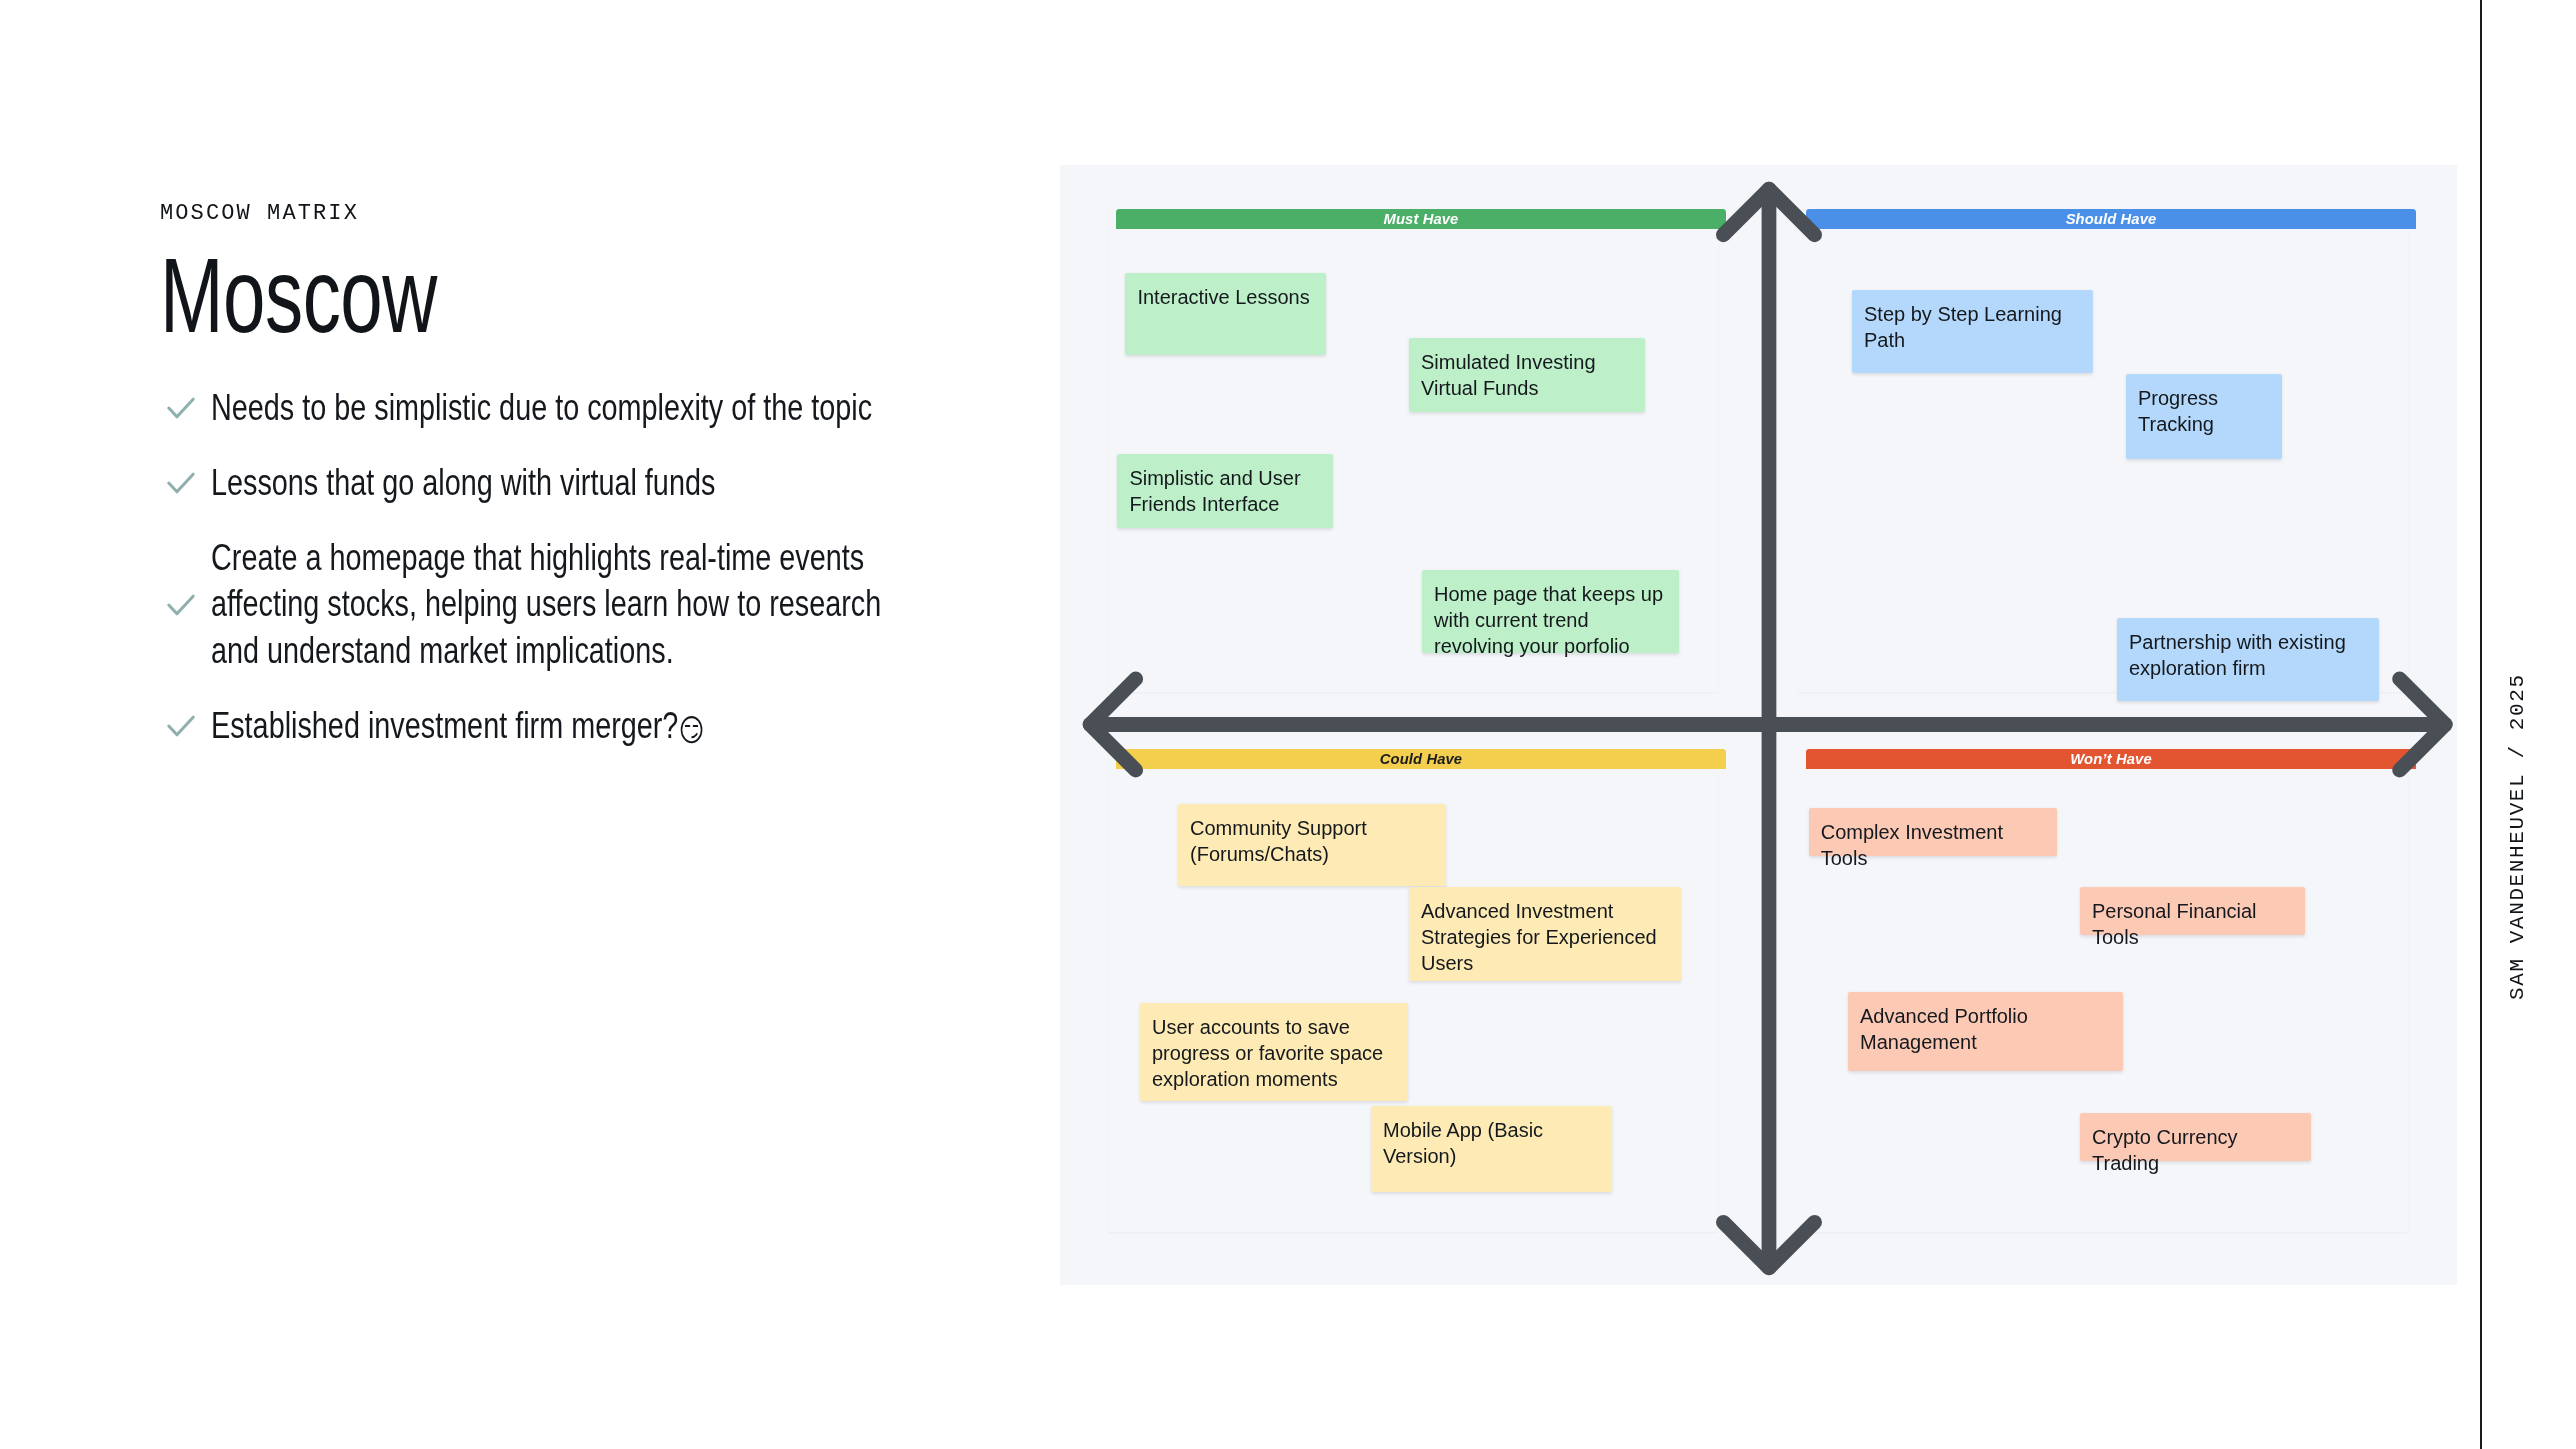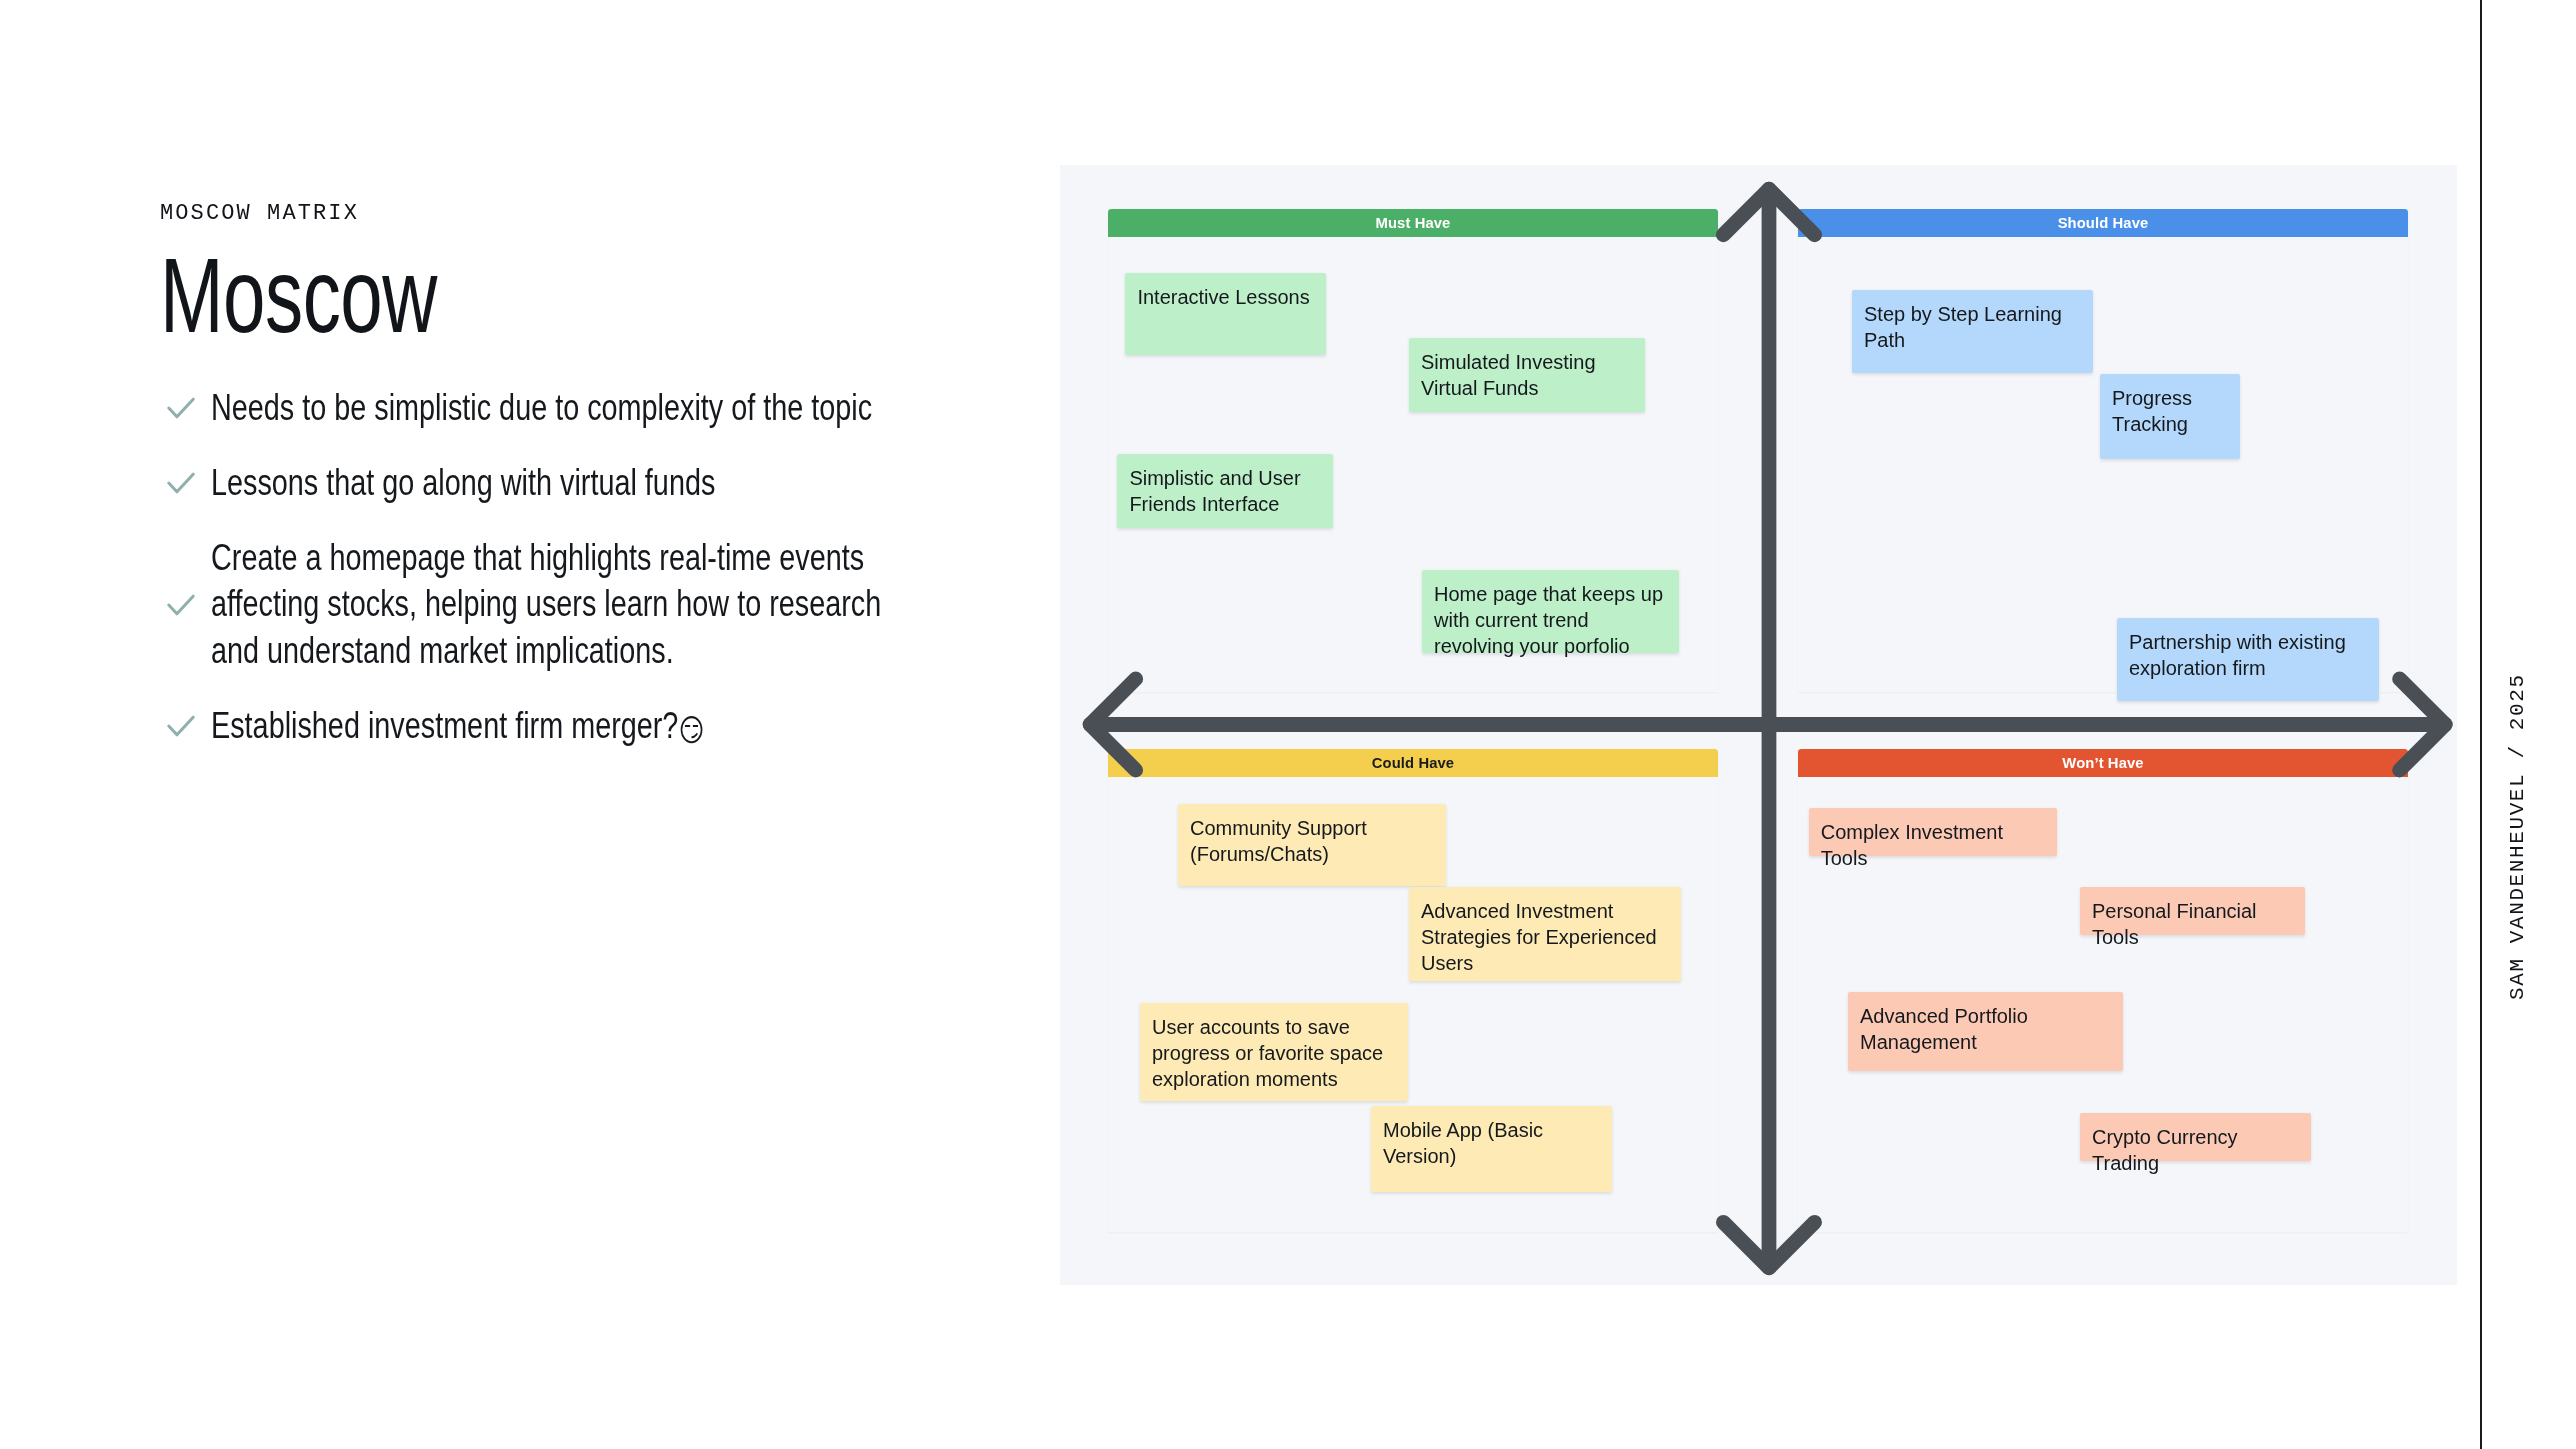--- a/index.html
+++ b/index.html
@@ -95,30 +95,31 @@
     background: #f4f6f9;
     box-shadow: 0 0.7px 2px rgba(0,0,0,0.045);
   }
   #q-must   { left: 48px;  top: 44px; }
   #q-should { left: 738px; top: 44px; }
   #q-could  { left: 48px;  top: 584px; }
   #q-wont   { left: 738px; top: 584px; }
 
   .q-header {
     position: absolute;
-    left: 0; top: 0;
+    left: 8px; top: 0;
     width: 100%;
-    height: 28px;
+    height: 20px;
     border-radius: 3.4px 3.4px 0 0;
     display: flex;
     align-items: center;
     justify-content: center;
     font-size: 14.8px;
     font-weight: 700;
     letter-spacing: 0.1px;
+    font-style: italic;
   }
   #q-must   .q-header { background: #4caf67; color: #ffffff; }
   #q-should .q-header { background: #4a90e8; color: #ffffff; }
   #q-could  .q-header { background: #f4cf4e; color: #1c1c1c; }
   #q-wont   .q-header { background: #e35431; color: #ffffff; }
 
   .card {
     position: absolute;
     border-radius: 2px;
     box-sizing: border-box;
@@ -212,21 +213,21 @@
     <div class="q-header">Must Have</div>
     <div class="card" style="left:17.4px;  top:64px;  width:201px; height:82px;">Interactive Lessons</div>
     <div class="card" style="left:301px; top:129px; width:236px; height:74px;">Simulated Investing Virtual Funds</div>
     <div class="card" style="left:9.4px;  top:245px; width:216px; height:74px;">Simplistic and User Friends Interface</div>
     <div class="card" style="left:314px; top:361px; width:257px; height:83px;">Home page that keeps up with current trend revolving your porfolio</div>
   </div>
 
   <div class="quadrant" id="q-should">
     <div class="q-header">Should Have</div>
     <div class="card" style="left:54px;  top:81px; width:241px; height:83px;">Step by Step Learning Path</div>
-    <div class="card" style="left:302px; top:165px; width:140px; height:85px;">Progress Tracking</div>
+    <div class="card" style="left:328px; top:165px; width:156px; height:85px;">Progress Tracking</div>
     <div class="card" style="left:319px; top:409px; width:262px; height:83px;">Partnership with existing exploration firm</div>
   </div>
 
   <div class="quadrant" id="q-could">
     <div class="q-header">Could Have</div>
     <div class="card" style="left:32px;  top:55px;  width:268px; height:82px;margin-left:38px;">Community Support (Forums/Chats)</div>
     <div class="card" style="left:301px; top:138px; width:272px; height:94px;">Advanced Investment Strategies for Experienced Users</div>
     <div class="card" style="left:32px;  top:254px; width:268px; height:98px;">User accounts to save progress or favorite space exploration moments</div>
     <div class="card" style="left:263px; top:357px; width:241px; height:86px;">Mobile App (Basic Version)</div>
   </div>

